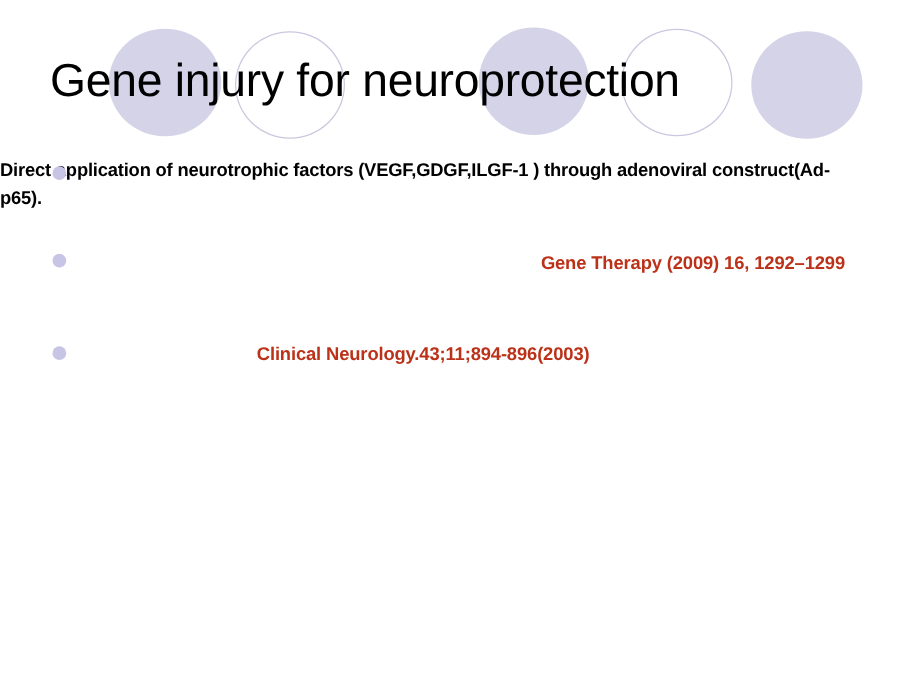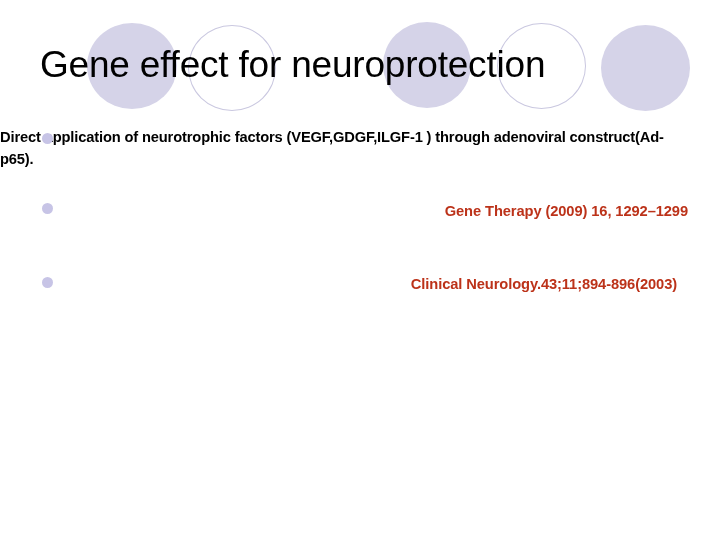--- a/index.html
+++ b/index.html
@@ -87,45 +87,46 @@
     white-space: pre-wrap;
   }
 
   .citation {
     font-size: 14.7px;
     font-weight: bold;
     line-height: 22px;
     color: #bc3219;
     letter-spacing: -0.1px;
     text-align: right;
-    padding-right: 32px;
+    padding-right: 44px;
   }
   .citation.cite2 {
     padding-right: 43px;
+    text-align: center;
   }
 
   .gap-a { height: 26px; }
   .gap-b { height: 4px; }
   .gap-c { height: 48px; }
   .gap-d { height: 3px; }
 </style>
 </head>
 <body>
 
 <div class="slide">
 
   <div class="deco-band">
     <div class="deco-circle filled c1"></div>
     <div class="deco-circle outline c2"></div>
     <div class="deco-circle filled c3"></div>
     <div class="deco-circle outline c4"></div>
     <div class="deco-circle filled c5"></div>
   </div>
 
-  <div class="slide-title">Gene effect for neuroprotection</div>
+  <div class="slide-title">Gene injury for neuroprotection</div>
 
   <div class="body-area">
 
     <div class="bullet-block">
       <span class="bullet-marker"></span>
       <div class="bullet-text">Direct application of neurotrophic factors (VEGF,GDGF,ILGF-1 ) through adenoviral construct(Ad-p65).</div>
     </div>
 
     <div class="gap-a"></div>
 

